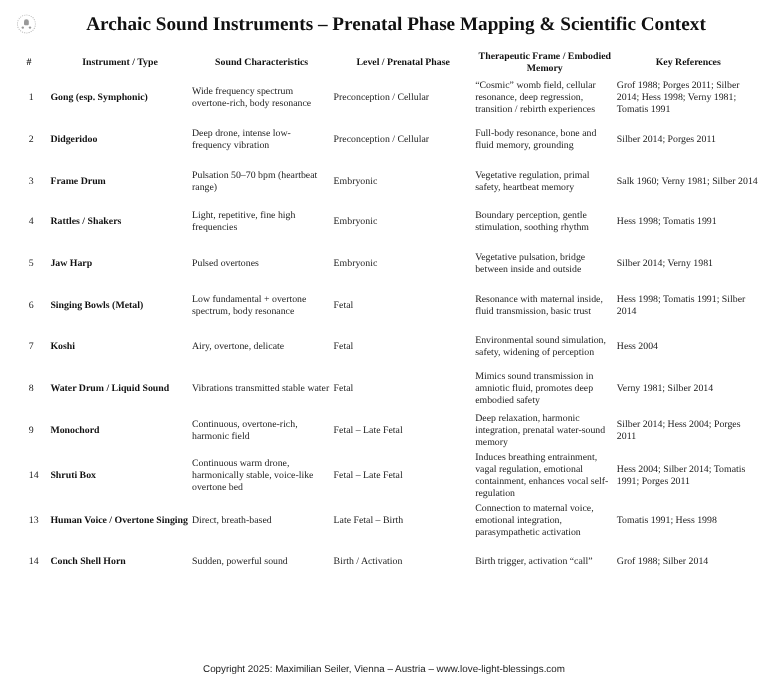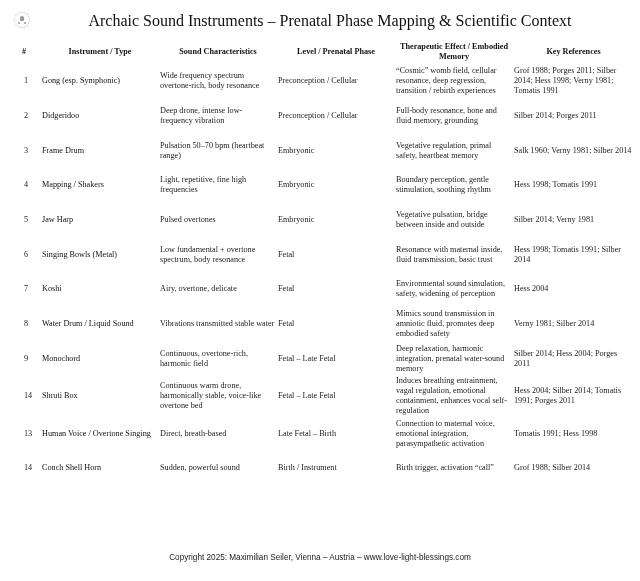--- a/index.html
+++ b/index.html
@@ -5,32 +5,32 @@
   html, body { margin: 0; padding: 0; background: #ffffff; }
   body { width: 640px; height: 581px; position: relative; overflow: hidden;
          font-family: "Liberation Serif", "DejaVu Serif", serif; color: #222; }
   .logo { position: absolute; left: 14px; top: 12px; width: 16px; height: 16px;
           border-radius: 50%; border: 1px dotted #bbb; box-sizing: border-box; }
   .logo::before { content: ""; position: absolute; left: 5px; top: 3px; width: 4px; height: 5px;
           background: #999; border-radius: 2px 2px 1px 1px; }
   .logo::after { content: ""; position: absolute; left: 3px; top: 9px; width: 2px; height: 2px;
           background: #999; box-shadow: 6px 0 0 #999; border-radius: 50%; }
   .title { position: absolute; left: 0; right: 0; top: 12px; text-align: center;
-           font-size: 16px; font-weight: normal; color: #111; padding-left: 20px; }
+           font-size: 16px; font-weight: bold; color: #111; padding-left: 20px; }
   table { position: absolute; left: 14px; top: 40px; border-collapse: collapse;
           table-layout: fixed; width: 620px; }
   col.c0 { width: 27px; } col.c1 { width: 118px; } col.c2 { width: 118px; }
   col.c3 { width: 118px; } col.c4 { width: 118px; } col.c5 { width: 121px; }
   th { font-size: 8.2px; font-weight: bold; text-align: center; vertical-align: middle;
        height: 24px; padding: 0 2px; line-height: 10px; color: #111; }
   th.num { text-align: left; padding-left: 8px; }
   td { font-size: 8.2px; line-height: 10px; vertical-align: middle; height: 34.7px;
        padding: 0 2px 0 1px; color: #222; }
   td.num { padding-left: 10px; }
-  td.inst { font-weight: normal; color: #111; white-space: nowrap; }
+  td.inst { font-weight: bold; color: #111; white-space: nowrap; }
   .copyright { position: absolute; left: 0; right: 0; top: 553px; text-align: center;
                font-family: "Liberation Sans", "DejaVu Sans", sans-serif; font-size: 8.2px; color: #222; }
 </style>
 </head>
 <body>
 
 <div class="logo"></div>
 <div class="title">Archaic Sound Instruments – Prenatal Phase Mapping &amp; Scientific Context</div>
 
 <table>
@@ -41,21 +41,21 @@
       <col class="c3">
       <col class="c4">
       <col class="c5">
     </colgroup>
   <thead>
     <tr>
       <th class="num">#</th>
       <th>Instrument / Type</th>
       <th>Sound Characteristics</th>
       <th>Level / Prenatal Phase</th>
-      <th>Therapeutic Effect / Embodied Memory</th>
+      <th>Therapeutic Frame / Embodied Memory</th>
       <th>Key References</th>
     </tr>
   </thead>
   <tbody id="tbody">
       <tr>
         <td class="num">1</td>
         <td class="inst">Gong (esp. Symphonic)</td>
         <td>Wide frequency spectrum overtone-rich, body resonance</td>
         <td>Preconception / Cellular</td>
         <td>“Cosmic” womb field, cellular resonance, deep regression, transition / rebirth experiences</td>
@@ -72,21 +72,21 @@
       <tr>
         <td class="num">3</td>
         <td class="inst">Frame Drum</td>
         <td>Pulsation 50–70 bpm (heartbeat range)</td>
         <td>Embryonic</td>
         <td>Vegetative regulation, primal safety, heartbeat memory</td>
         <td>Salk 1960; Verny 1981; Silber 2014</td>
       </tr>
       <tr>
         <td class="num">4</td>
-        <td class="inst">Mapping / Shakers</td>
+        <td class="inst">Rattles / Shakers</td>
         <td>Light, repetitive, fine high frequencies</td>
         <td>Embryonic</td>
         <td>Boundary perception, gentle stimulation, soothing rhythm</td>
         <td>Hess 1998; Tomatis 1991</td>
       </tr>
       <tr>
         <td class="num">5</td>
         <td class="inst">Jaw Harp</td>
         <td>Pulsed overtones</td>
         <td>Embryonic</td>
@@ -138,20 +138,20 @@
         <td class="inst">Human Voice / Overtone Singing</td>
         <td>Direct, breath-based</td>
         <td>Late Fetal – Birth</td>
         <td>Connection to maternal voice, emotional integration, parasympathetic activation</td>
         <td>Tomatis 1991; Hess 1998</td>
       </tr>
       <tr>
         <td class="num">14</td>
         <td class="inst">Conch Shell Horn</td>
         <td>Sudden, powerful sound</td>
-        <td>Birth / Instrument</td>
+        <td>Birth / Activation</td>
         <td>Birth trigger, activation “call”</td>
         <td>Grof 1988; Silber 2014</td>
       </tr>
     </tbody>
 </table>
 
 <div class="copyright">Copyright 2025: Maximilian Seiler, Vienna – Austria – www.love-light-blessings.com</div>
 
 </body></html>

